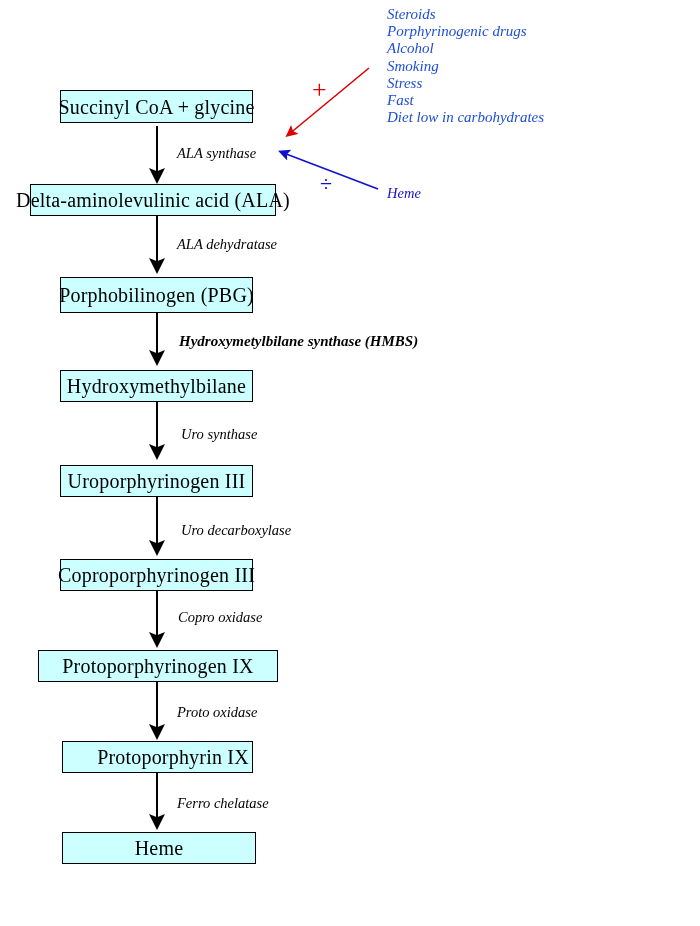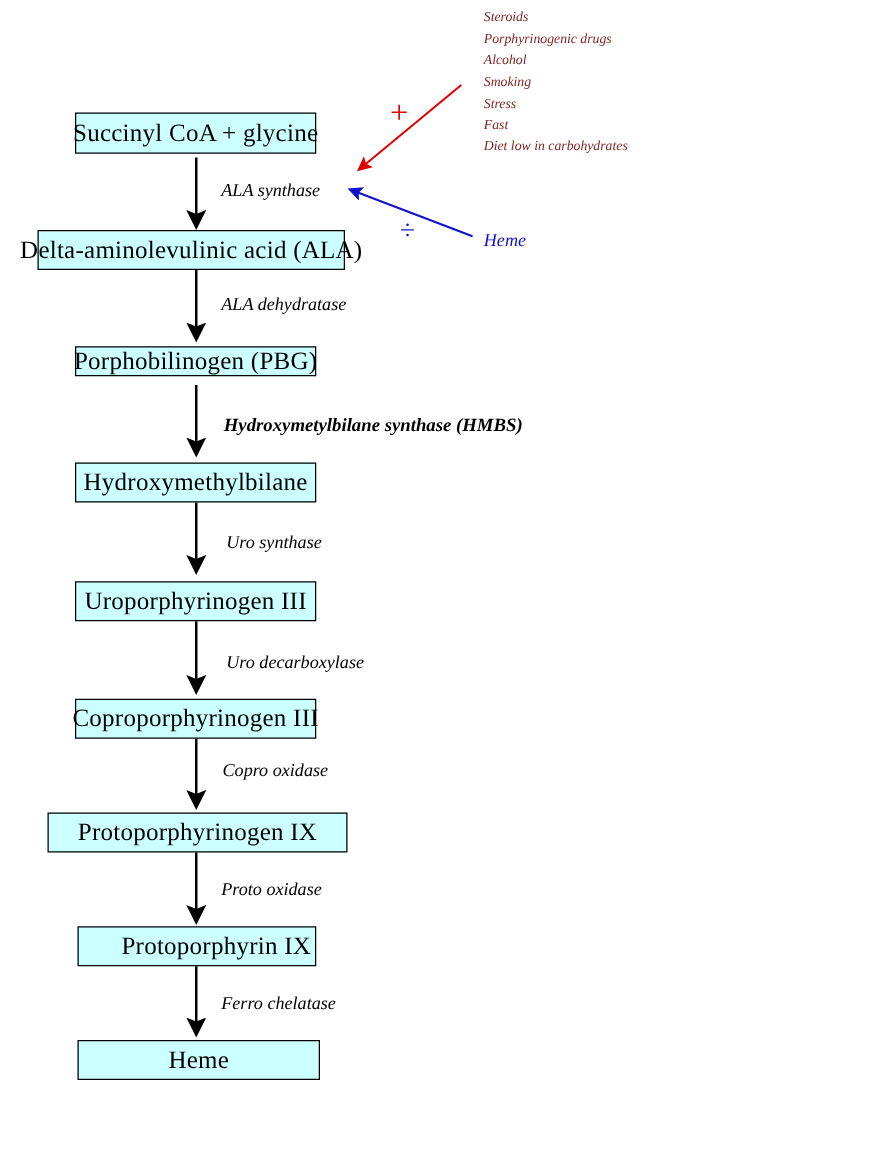--- a/index.html
+++ b/index.html
@@ -51,22 +51,22 @@
     left: 0;
     top: 0;
     width: 700px;
     height: 926px;
     pointer-events: none;
   }
   .reg-list {
     position: absolute;
     font-family: "Liberation Serif", "DejaVu Serif", serif;
     font-style: italic;
-    font-size: 11px;
-    color: #7f1d1d;
+    font-size: 15px;
+    color: #1d4ed8;
     line-height: 17.2px;
     white-space: nowrap;
   }
   .reg-list div { line-height: 17.2px; }
   .heme-label {
     position: absolute;
     font-family: "Liberation Serif", "DejaVu Serif", serif;
     font-style: italic;
     font-size: 14.5px;
     color: #1111cc;
@@ -118,21 +118,21 @@
   </svg>
 
   <div class="box" style="left:60px;  top:90px;  width:193px; height:33px;">
     <span>Succinyl CoA + glycine</span>
   </div>
 
   <div class="box" style="left:30px;  top:184px; width:246px; height:32px;text-align:center;">
     <span>Delta-aminolevulinic acid (ALA)</span>
   </div>
 
-  <div class="box" style="left:60px;  top:277px; width:193px; height:24px;">
+  <div class="box" style="left:60px;  top:277px; width:193px; height:36px;">
     <span>Porphobilinogen (PBG)</span>
   </div>
 
   <div class="box" style="left:60px;  top:370px; width:193px; height:32px;">
     <span>Hydroxymethylbilane</span>
   </div>
 
   <div class="box" style="left:60px;  top:465px; width:193px; height:32px;">
     <span>Uroporphyrinogen III</span>
   </div>

